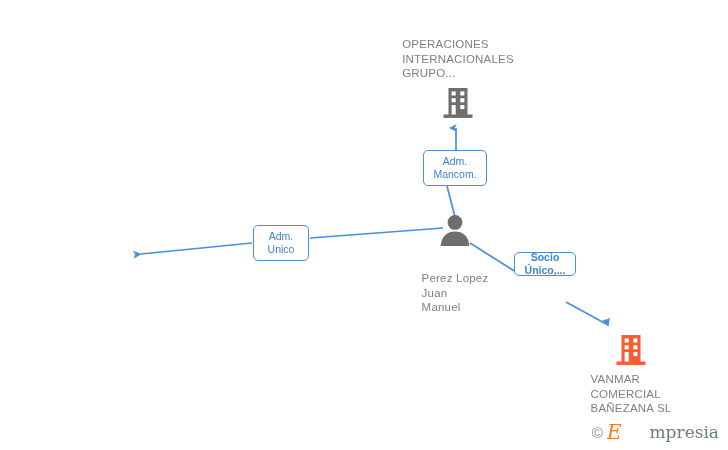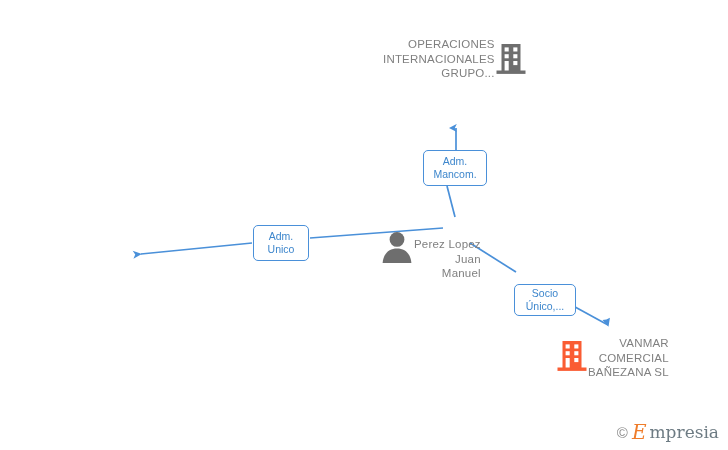--- a/index.html
+++ b/index.html
@@ -24,24 +24,24 @@
     top: 0;
     width: 728px;
     height: 450px;
     pointer-events: none;
   }
 
   
   .node {
     position: absolute;
     display: flex;
-    flex-direction: row;
+    flex-direction: column;
     align-items: center;
     width: 150px;
-    text-align: right;
+    text-align: left;
   }
   .node-icon {
     display: block;
     line-height: 0;
   }
   .node-label {
     margin-top: 4px;
     font-size: 11.5px;
     line-height: 14.5px;
     color: #808080;
@@ -94,20 +94,21 @@
     font-size: 20px;
     color: #ef7c2a;
     line-height: 1;
     margin-right: -1px;
   }
   #watermark .wm-rest {
     font-family: "DejaVu Serif", serif;
     font-size: 17px;
     color: #6d7b83;
     line-height: 1;
+    margin-left: 25px;
   }
 </style>
 </head>
 <body>
 
 <div id="canvas">
 
   <svg id="edges" viewBox="0 0 728 450" width="728" height="450">
     <defs>
       <marker id="arrowUp" markerWidth="9" markerHeight="9" refX="4.5" refY="7.6" orient="auto" markerUnits="userSpaceOnUse">
@@ -168,21 +169,21 @@
 Juan
 Manuel</div>
   </div>
 
   <div class="rel-box" style="left:253px; top:225px; width:56px; height:36px;">
     <span>Adm.
 Unico</span>
   </div>
 
 
-  <div class="rel-box" style="left:514px; top:284px; width:62px; height:32px;">
+  <div class="rel-box" style="left:514px; top:252px; width:62px; height:24px;font-weight:bold;">
     <span>Socio
 Único,...</span>
   </div>
 
   <div class="node" style="left:556px; top:332px; width:150px;">
     <span class="node-icon">
       <svg width="32" height="36" viewBox="0 0 32 36">
         <rect x="6.5" y="3" width="19" height="27" fill="#fa5c33"></rect>
         <rect x="1.5" y="29.5" width="29" height="3.4" fill="#fa5c33"></rect>
         <rect x="9.6" y="6.4" width="4.1" height="4.1" fill="#ffffff"></rect>

